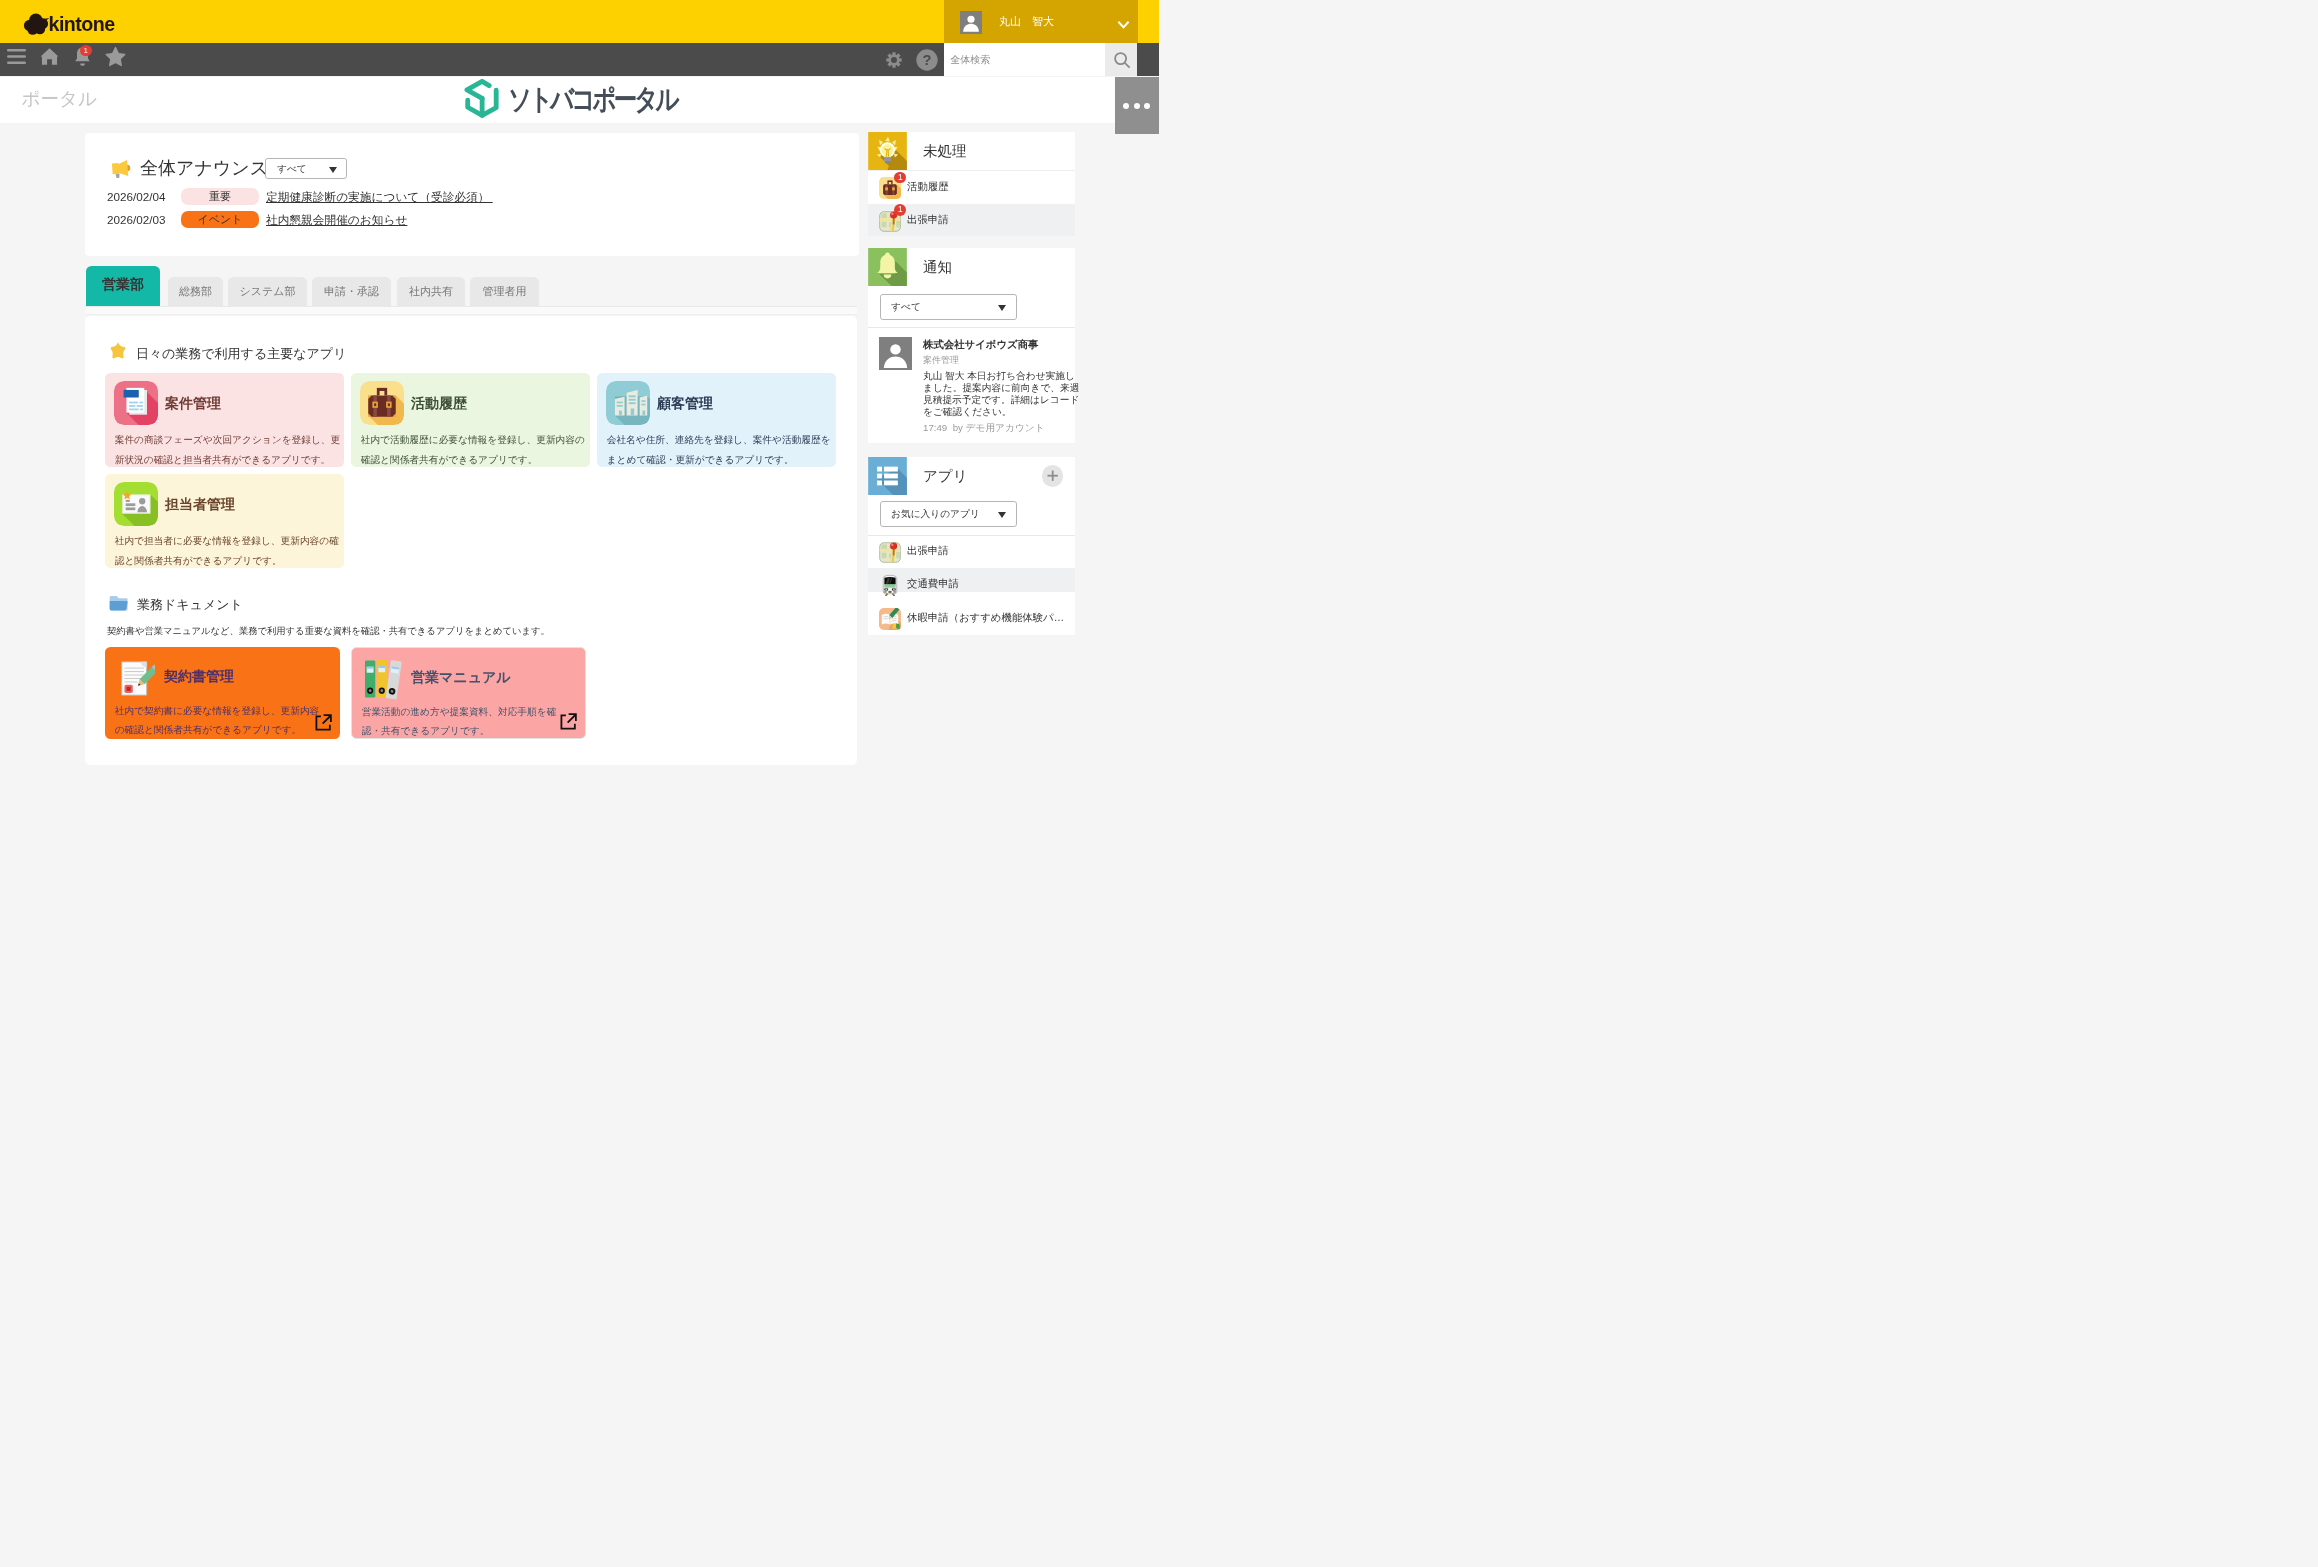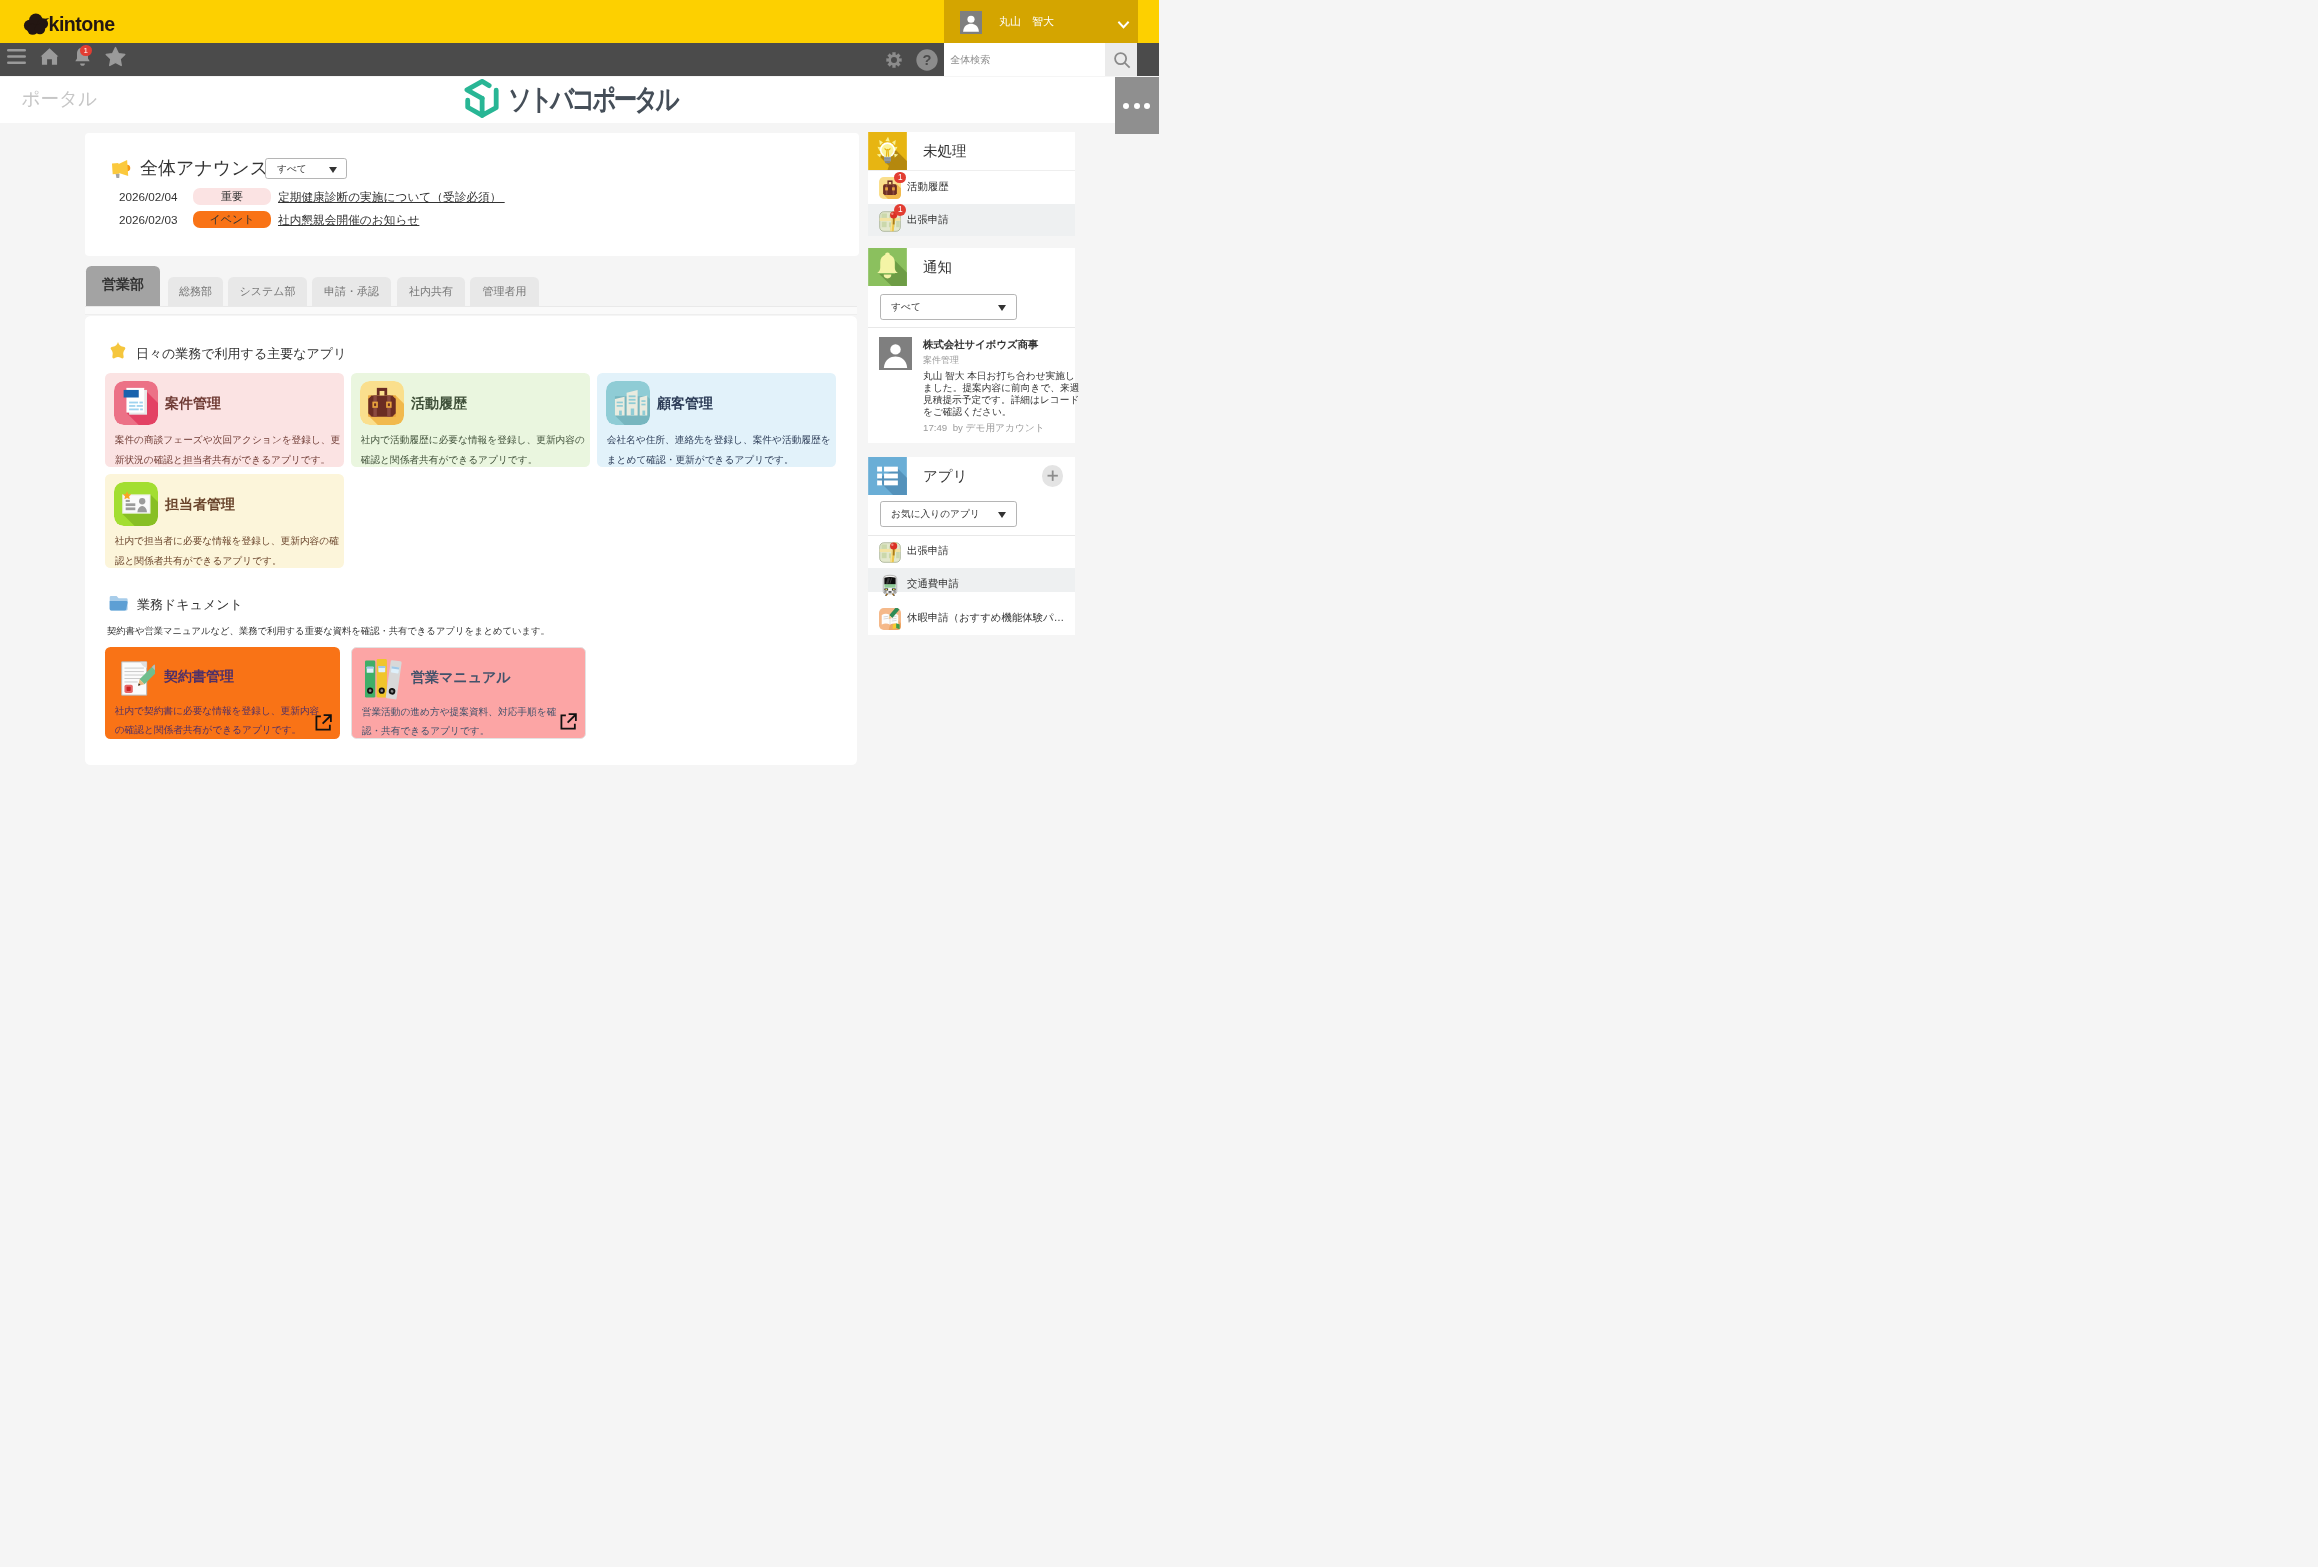--- a/index.html
+++ b/index.html
@@ -28,27 +28,27 @@
   #plogo { position:absolute; left:464px; top:2.1px; }
   #dots3 { position:absolute; left:1115px; top:77px; width:44px; height:57px; background:#8f8f8f; }
   #dots3 .d { position:absolute; width:6.2px; height:6.2px; border-radius:50%; background:#fff; top:25.5px; }
 
   
   #anncard { position:absolute; left:85px; top:133px; width:774px; height:123px; background:#fff; border-radius:4.1px; }
   #anntitle { position:absolute; left:55px; top:23px; font-size:18px; color:#333; }
   #anndrop { position:absolute; left:180px; top:25px; width:82px; height:21px; border:0.7px solid #b5b5b5; border-radius:2.8px; background:#fff; }
   #anndrop span { position:absolute; left:11px; top:4.1px; font-size:9.7px; }
   .vtri { width:0; height:0; border-left:4.8px solid transparent; border-right:4.8px solid transparent; border-top:6.2px solid #333; position:absolute; }
-  .annrow { position:absolute; left:34px; font-size:11.7px; color:#333; white-space:nowrap; }
+  .annrow { position:absolute; left:22px; font-size:11.7px; color:#333; white-space:nowrap; }
   .alabel { position:absolute; left:74px; top:-2.1px; width:78px; height:17px; border-radius:7px; text-align:center; line-height:17px; font-size:11px; color:#333; }
   .alink { position:absolute; left:159px; top:0; color:#333; text-decoration:underline; white-space:nowrap; }
 
   
   .tab { position:absolute; border-radius:5.5px 5.5px 0 0; text-align:center; }
-  #tabactive { left:86px; top:266px; width:74px; height:40px; background:#a3a3a3; font-weight:bold; font-size:14px; line-height:37px; color:#333; }
+  #tabactive { left:86px; top:266px; width:74px; height:40px; background:#14b8a6; font-weight:bold; font-size:14px; line-height:37px; color:#333; }
   .tabg { top:277px; height:29px; background:#e8e8e8; color:#767676; font-size:11px; line-height:29px; }
   #tabstrip { position:absolute; left:85px; top:306px; width:772px; height:9.3px; background:#fafafa; border-top:0.7px solid #e9e9e9; border-bottom:0.7px solid #eee; }
   #panel { position:absolute; left:85px; top:316px; width:772px; height:449px; background:#fff; border-radius:5.5px; }
 
   .sechead { position:absolute; font-size:13px; color:#333; }
   .para { position:absolute; font-size:9.3px; color:#333; }
 
   .appcard { position:absolute; width:239px; height:94px; border-radius:5.5px; }
   .appcard .ic { position:absolute; left:9px; top:8.3px; width:44px; height:44px; border-radius:9.7px; overflow:hidden; }
   .appcard .ti { position:absolute; left:60px; top:22px; font-size:14px; font-weight:bold; }

